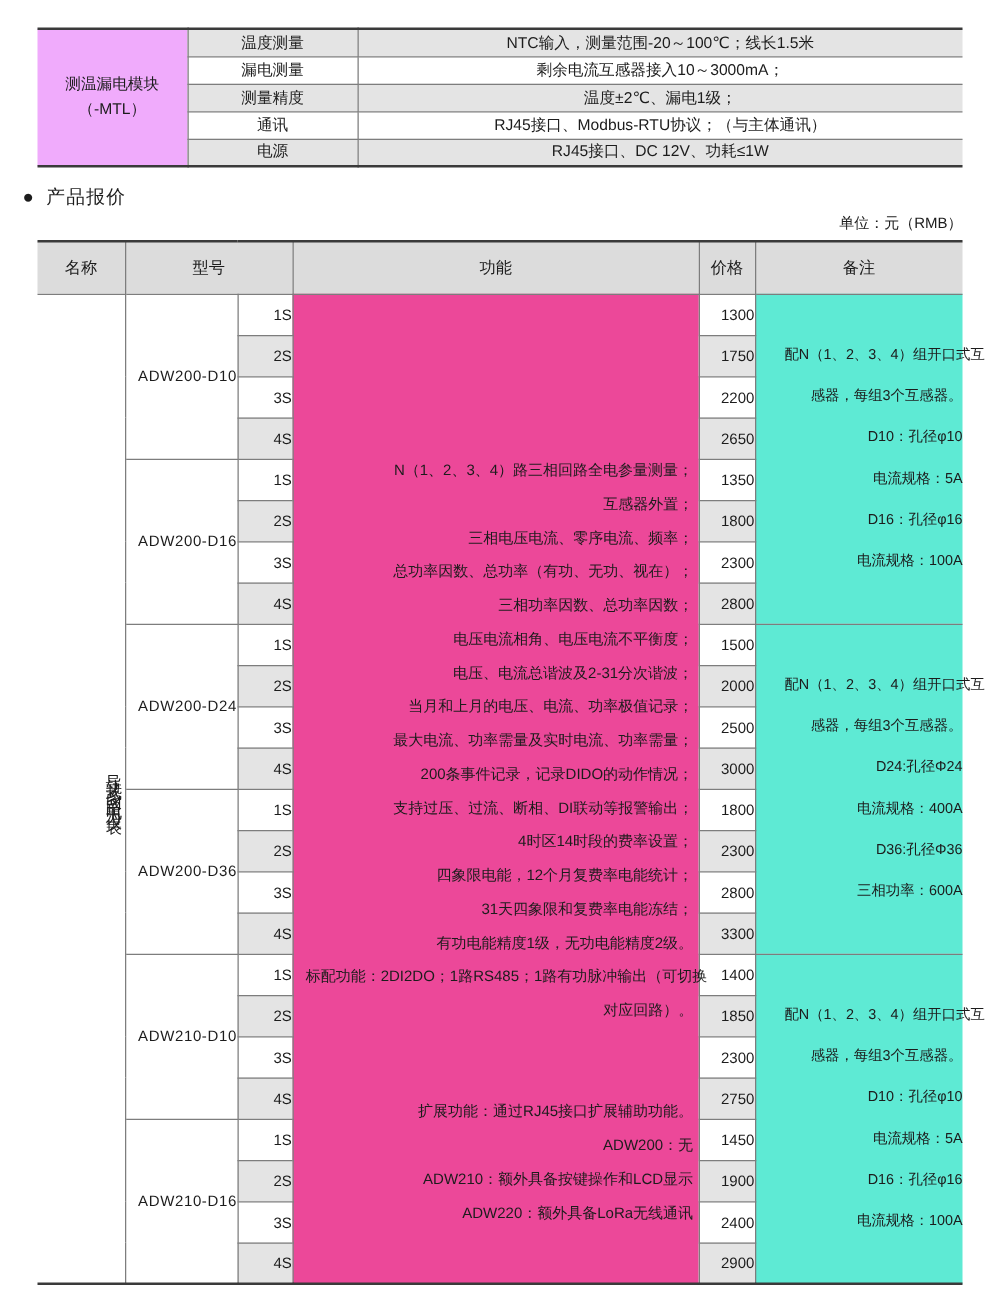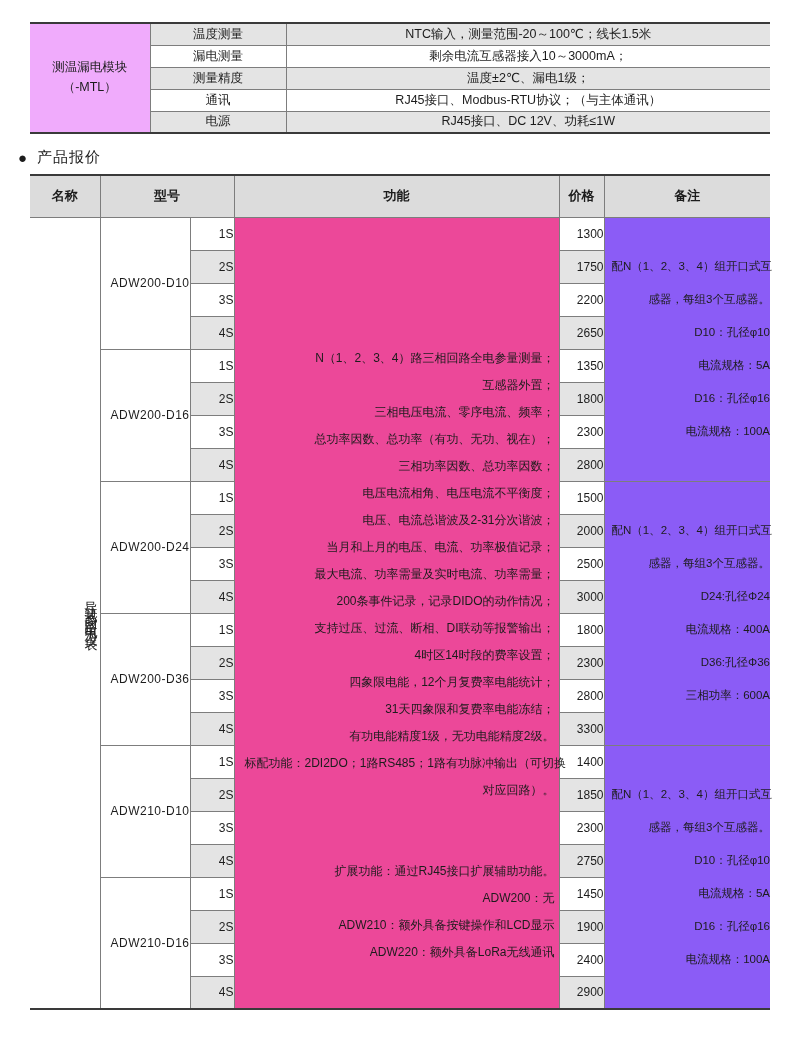--- a/index.html
+++ b/index.html
@@ -19,32 +19,32 @@
   .module-cell div{margin:6px 0}
 
   
   .section-head{margin-top:12px;margin-left:-12px;display:flex;align-items:center;height:22px}
   .bullet{font-size:15px;line-height:1;margin-right:10px}
   .section-title{font-size:15px;font-weight:normal;letter-spacing:1px}
   .unit{margin-top:2px;text-align:right;font-size:12px;height:16px}
 
   
   .price-table{margin-top:6px;border-top:2px solid var(--rule-dark,#3a3a3a);border-bottom:2px solid var(--rule-dark,#3a3a3a)}
-  .price-table th{background:var(--table-header-bg,#dcdcdc);border:1px solid var(--rule-light,#7d7d7d);height:42px;font-size:13px;font-weight:bold;text-align:center;vertical-align:middle}
+  .price-table th{background:var(--table-header-bg,#dcdcdc);border:1px solid var(--rule-light,#7d7d7d);height:42px;font-size:13px;font-weight:normal;text-align:center;vertical-align:middle}
   .price-table td{border:1px solid var(--rule-light,#7d7d7d);font-size:12px;text-align:right;vertical-align:middle}
   .price-table tbody tr{height:33px}
   td.shade{background:var(--row-shade-bg,#e4e4e4)}
   .name-cell{background:#fff}
   .vtext{writing-mode:vertical-rl;text-orientation:upright;letter-spacing:4px;font-size:13px;display:inline-block}
   .model-cell{font-size:12.5px;background:#fff;letter-spacing:.5px}
   .size-cell{font-size:12px}
   .price-cell{font-size:12px}
   .func-cell{text-align:left;vertical-align:top;padding:85px 4px 0 10px;background:#ec4899}
   .fline{height:27px;line-height:27px;font-size:12px;white-space:nowrap}
-  .note-cell{text-align:left;vertical-align:middle;padding-left:7px;background:#8b5cf6}
+  .note-cell{text-align:left;vertical-align:middle;padding-left:23px;background:#5eead4}
   .nline{height:33px;line-height:33px;font-size:11.5px;white-space:nowrap}
 </style>
 </head>
 <body>
 
 <div class="page">
 
   <table class="spec-table">
     <colgroup>
         <col style="width:120px">
@@ -76,20 +76,21 @@
         <td class="shade">电源</td>
         <td class="shade no-r">RJ45接口、DC 12V、功耗≤1W</td>
       </tr>
     </tbody>
   </table>
 
   <div class="section-head">
     <span class="bullet">●</span>
     <span class="section-title">产品报价</span>
   </div>
+  <div class="unit">单位：元（RMB）</div>
 
   <table class="price-table">
     <colgroup>
       <col style="width:70px">
         <col style="width:90px">
         <col style="width:44px">
       <col style="width:325px">
         <col style="width:45px">
         <col style="width:166px">
     </colgroup>

